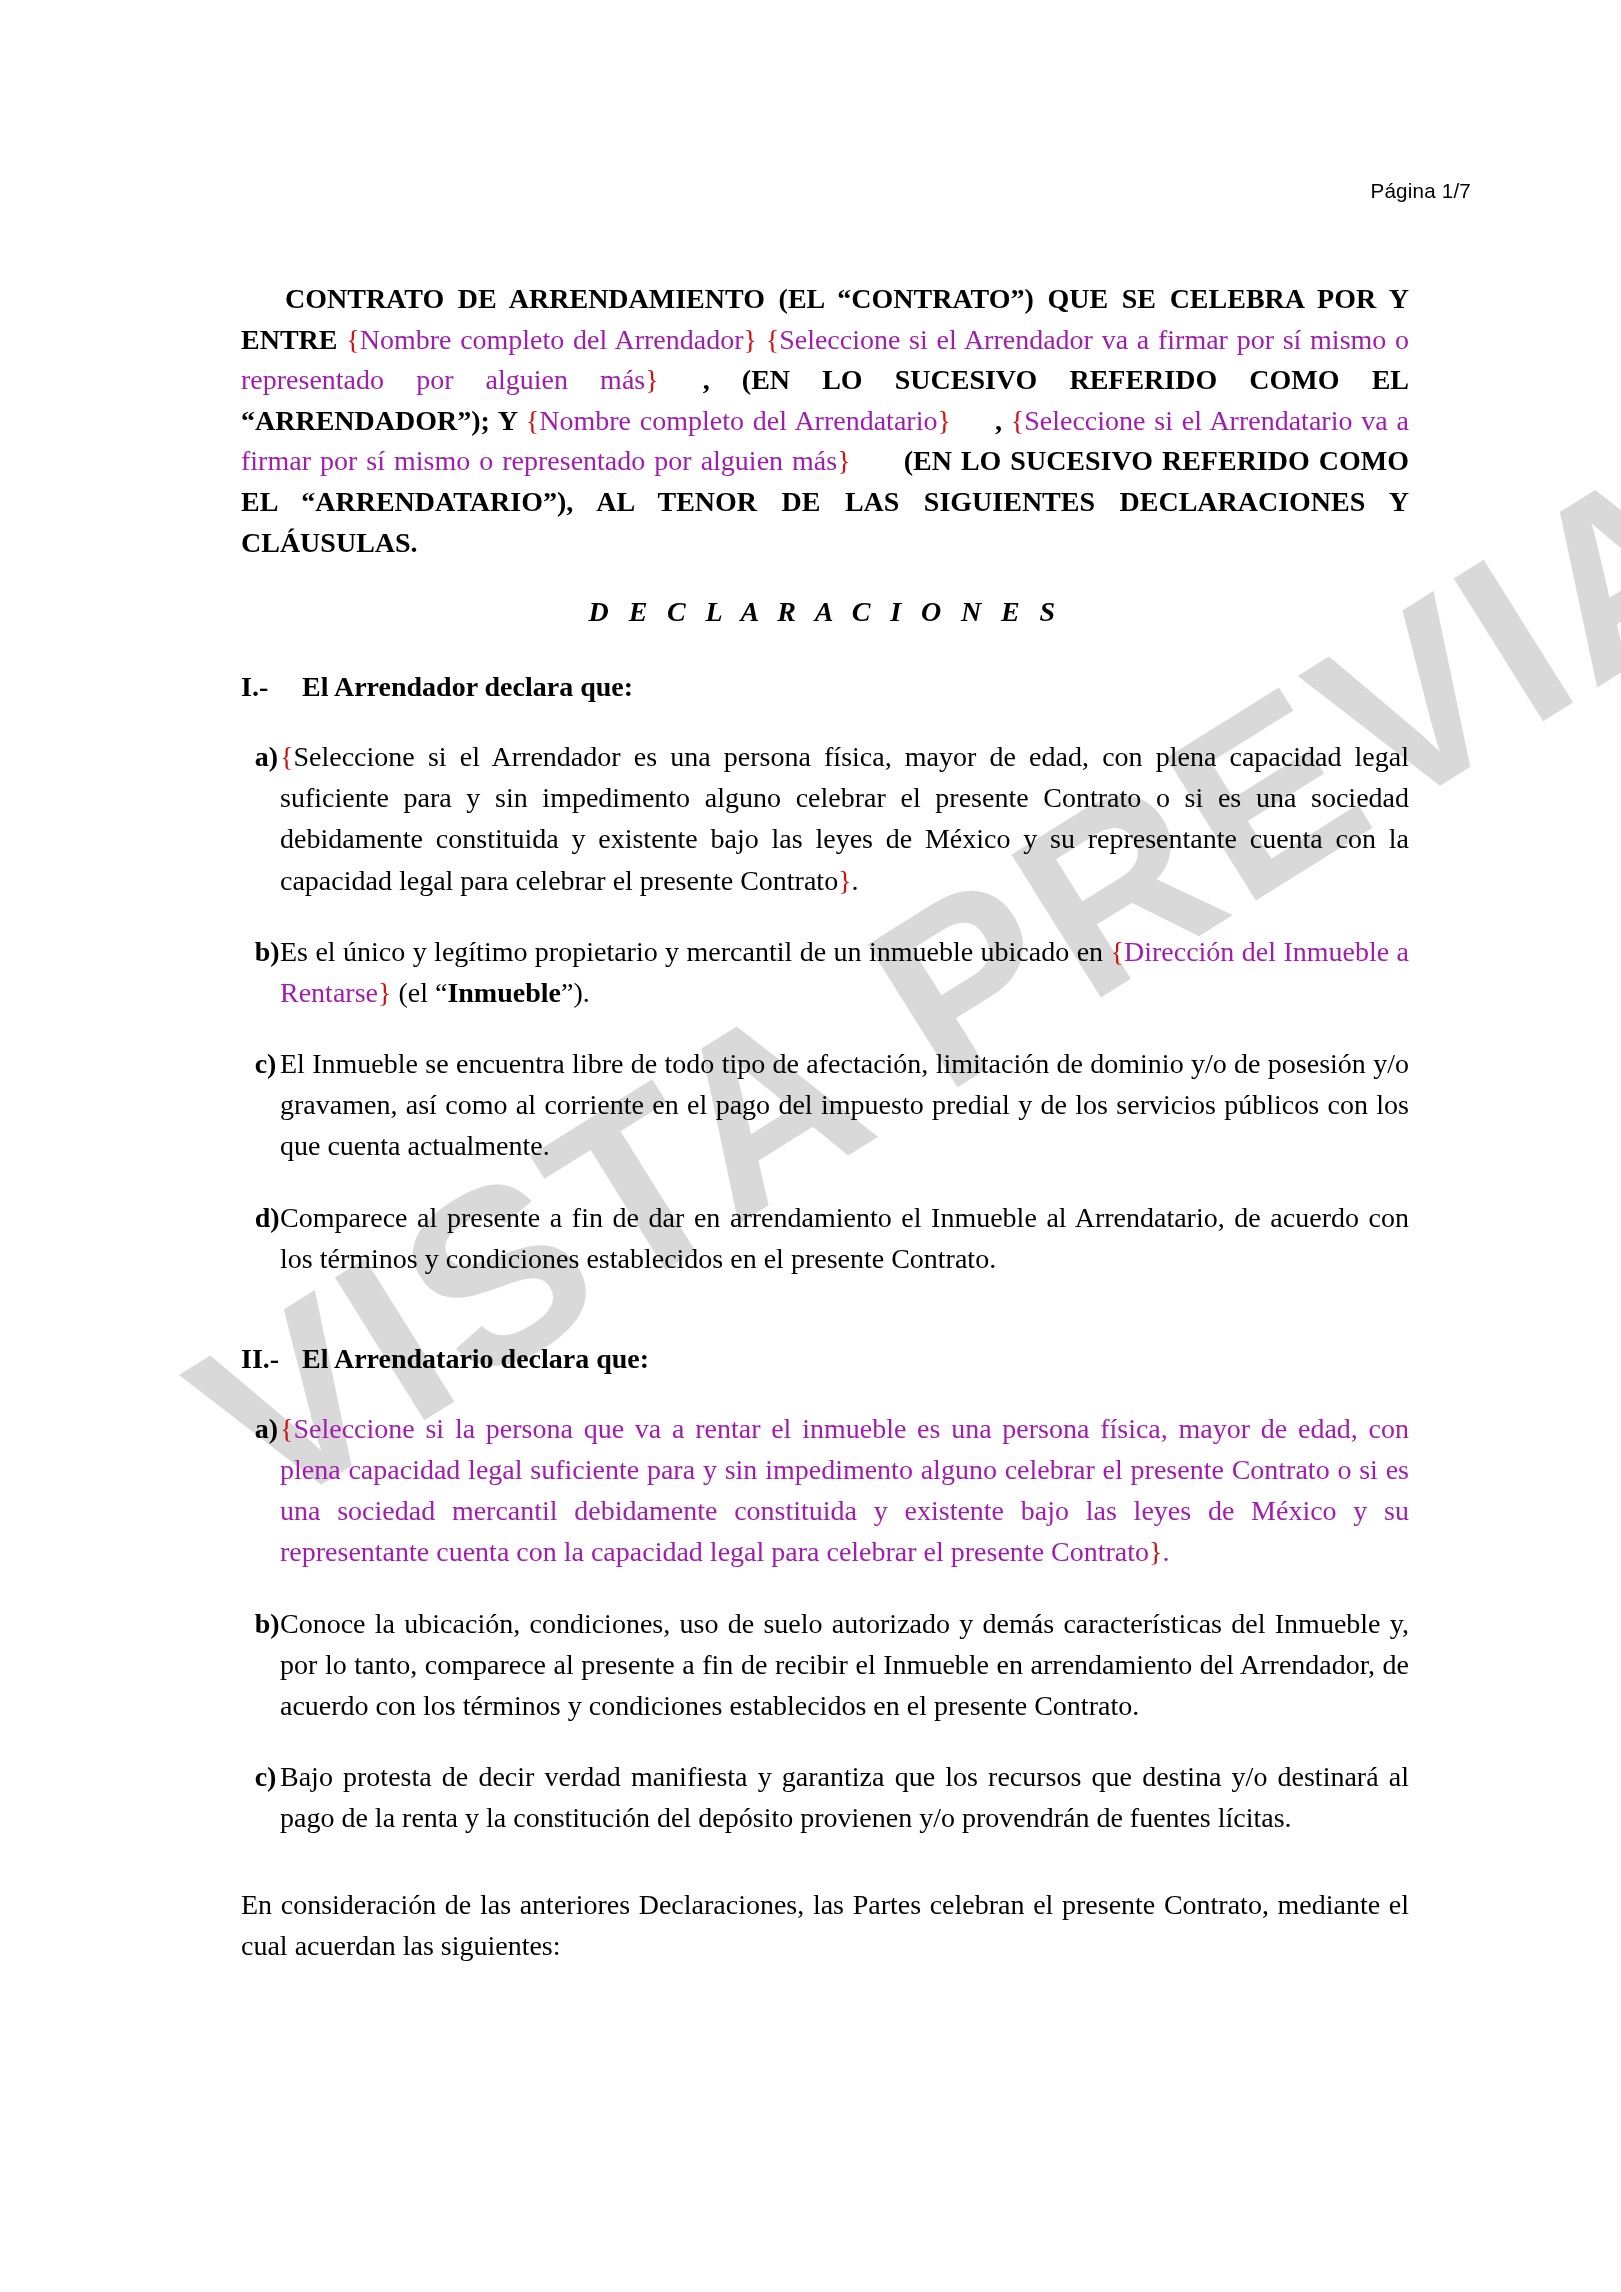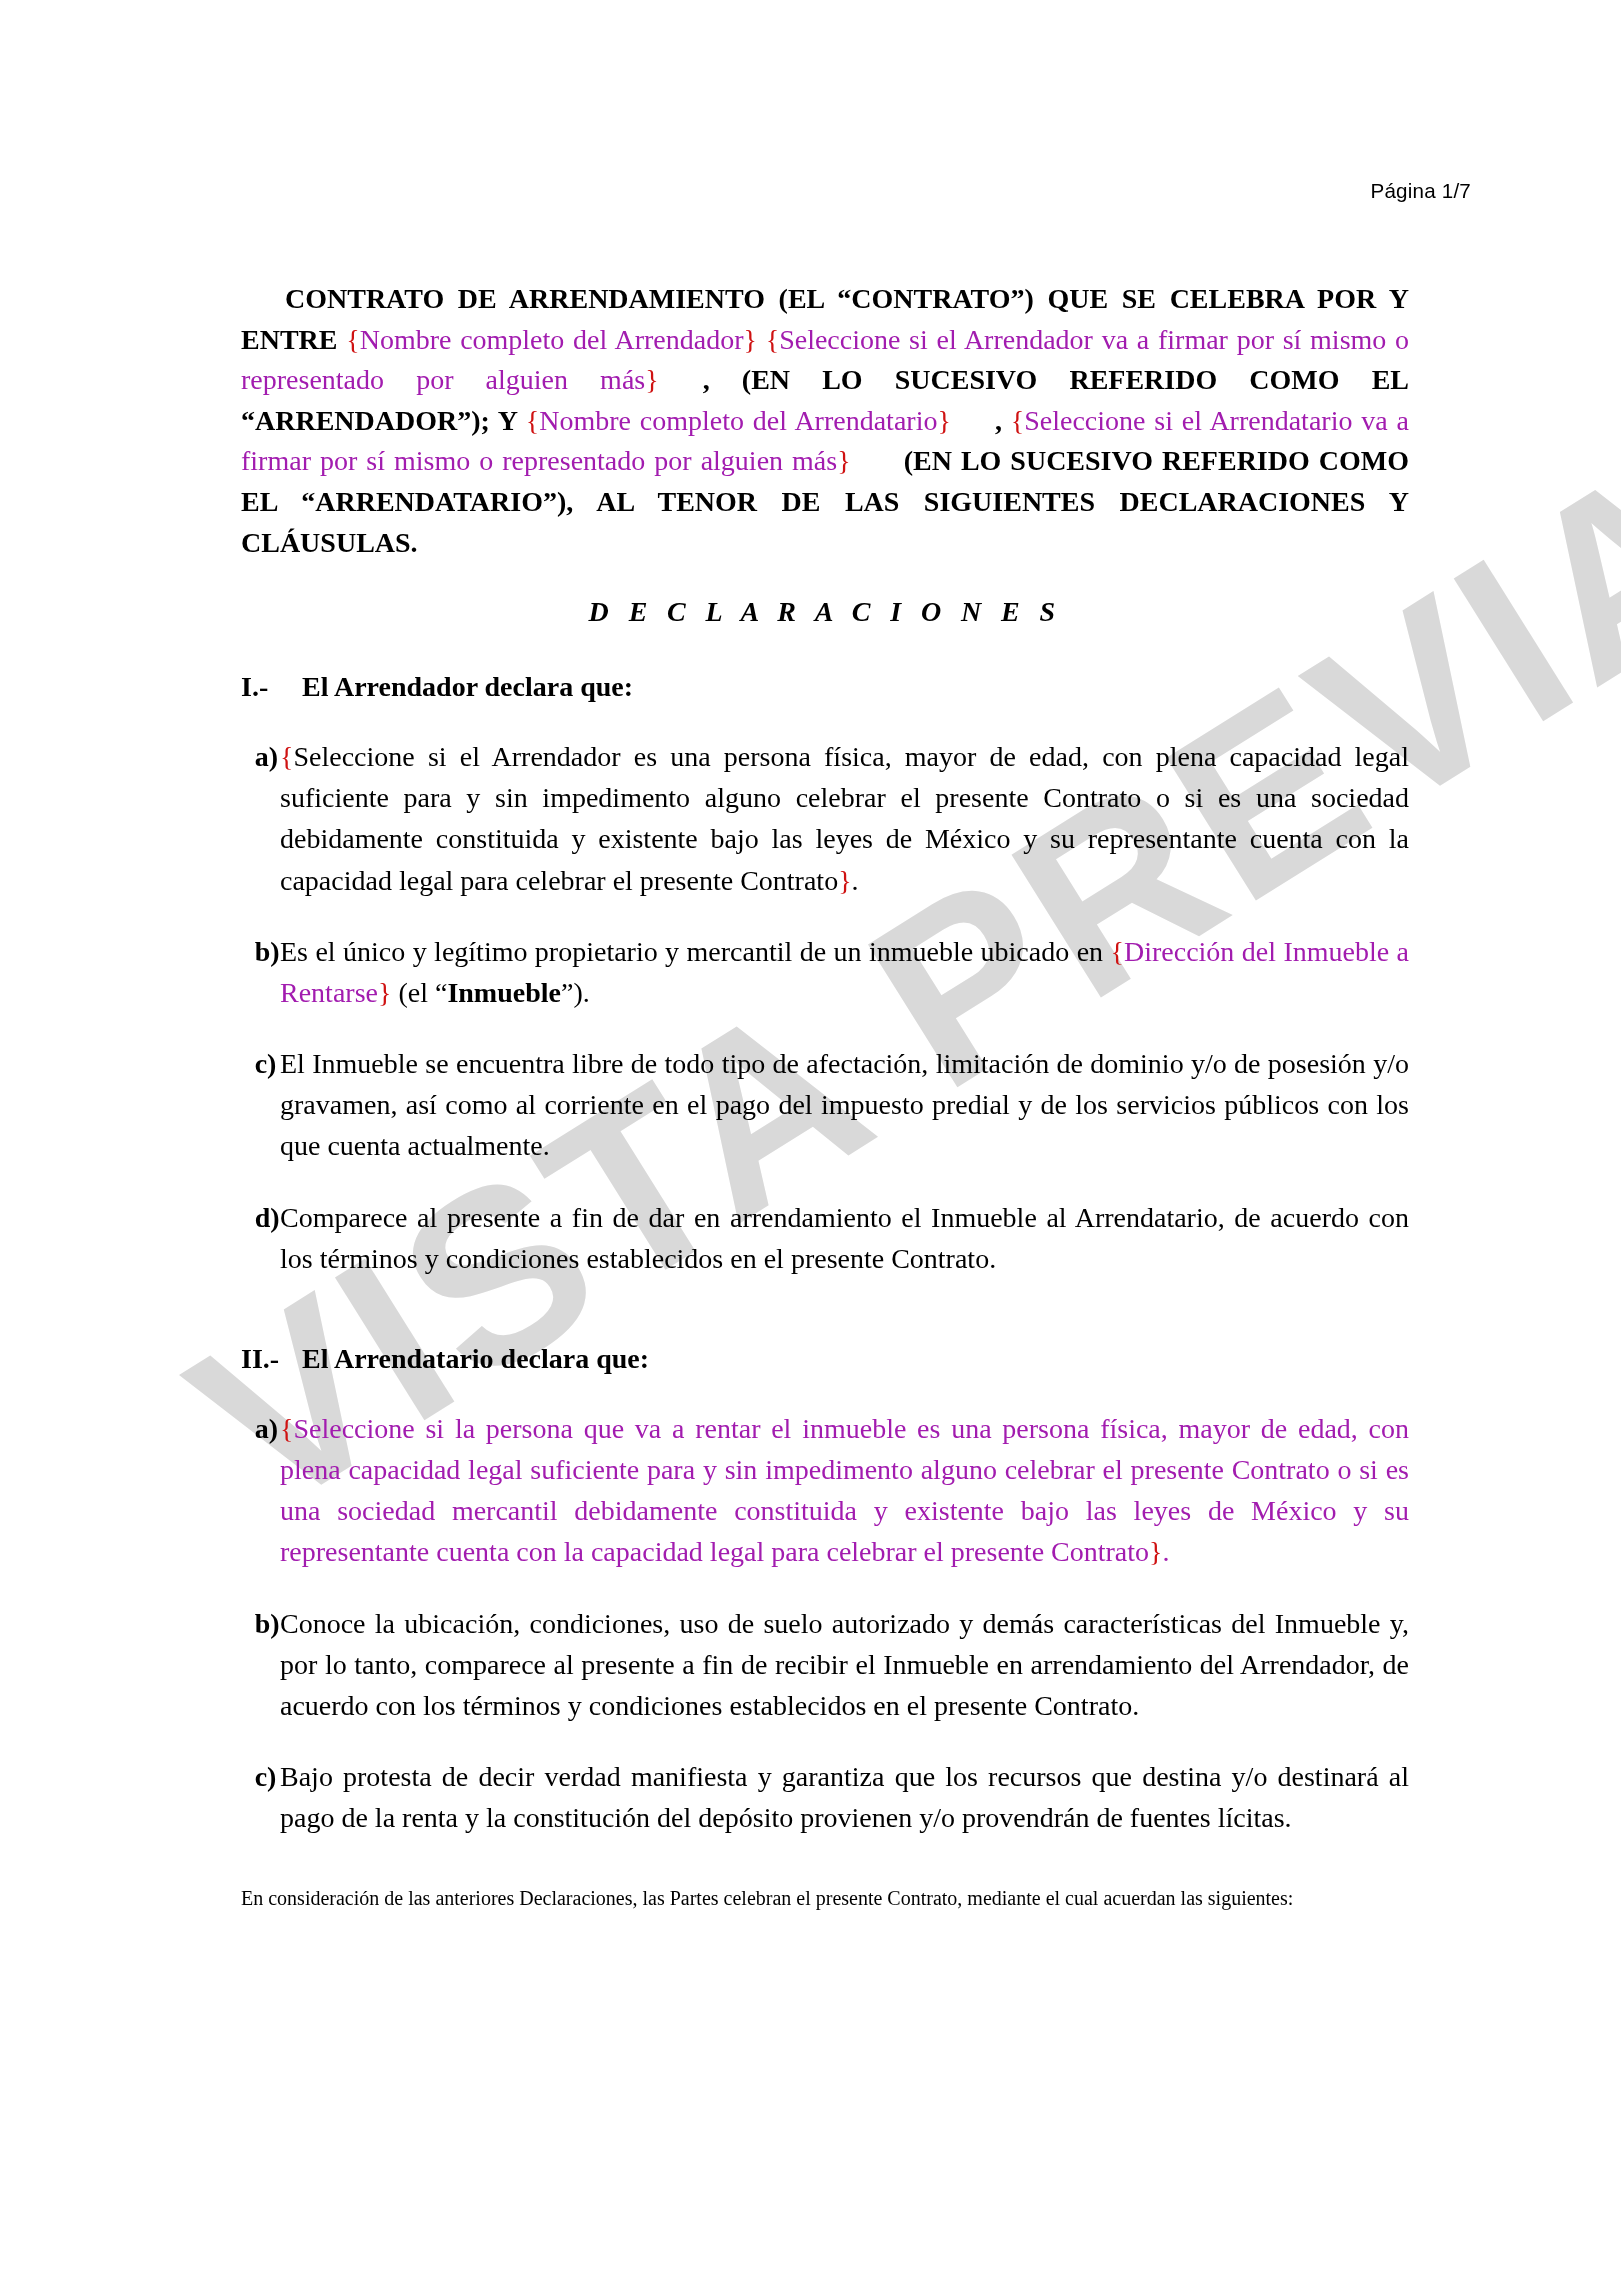--- a/index.html
+++ b/index.html
@@ -112,21 +112,21 @@
     padding-left: 13.7px;
     box-sizing: border-box;
   }
   .item .item-body {
     flex: 1 1 auto;
     text-align: justify;
     text-justify: inter-word;
   }
 
   .closing {
-    font-size: 20px;
+    font-size: 28px;
     line-height: 1.47;
     text-align: justify;
     text-justify: inter-word;
     margin: 46px 0 0 0;
   }
 
   
   .ph   { color: #a21caf; }      
   .br   { color: #cf1212; }      
   .bk   { color: #000000; }

